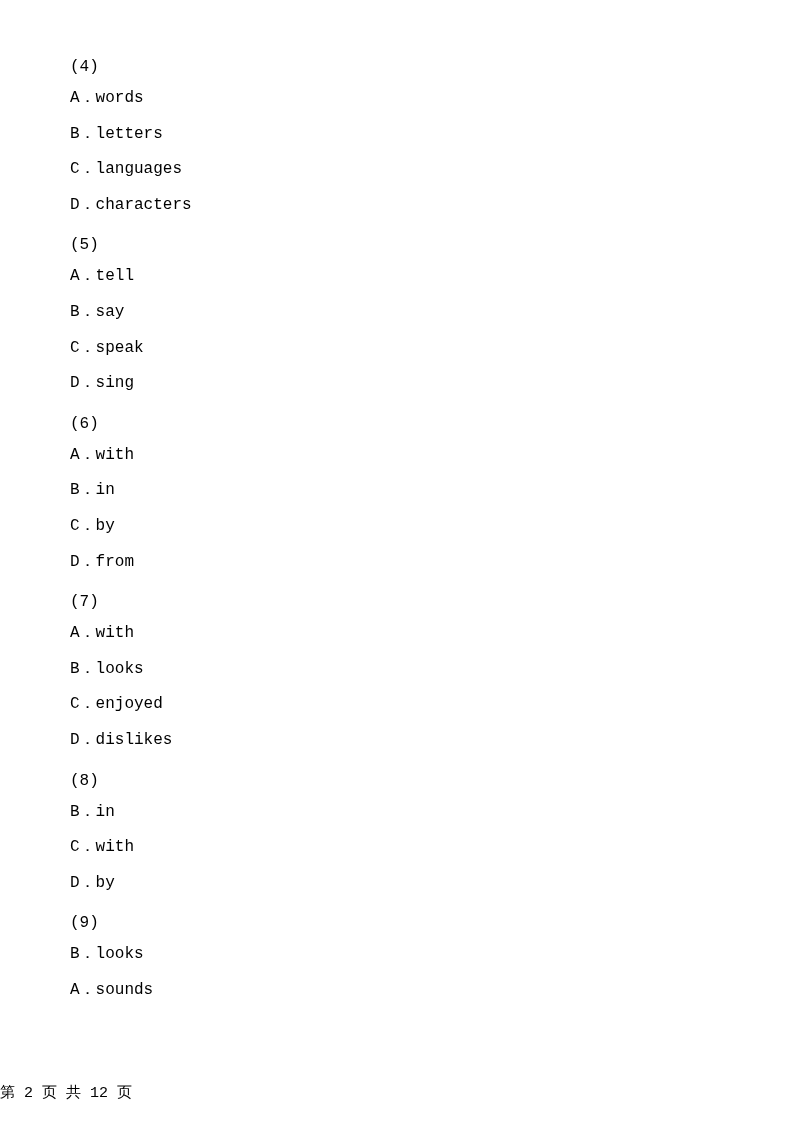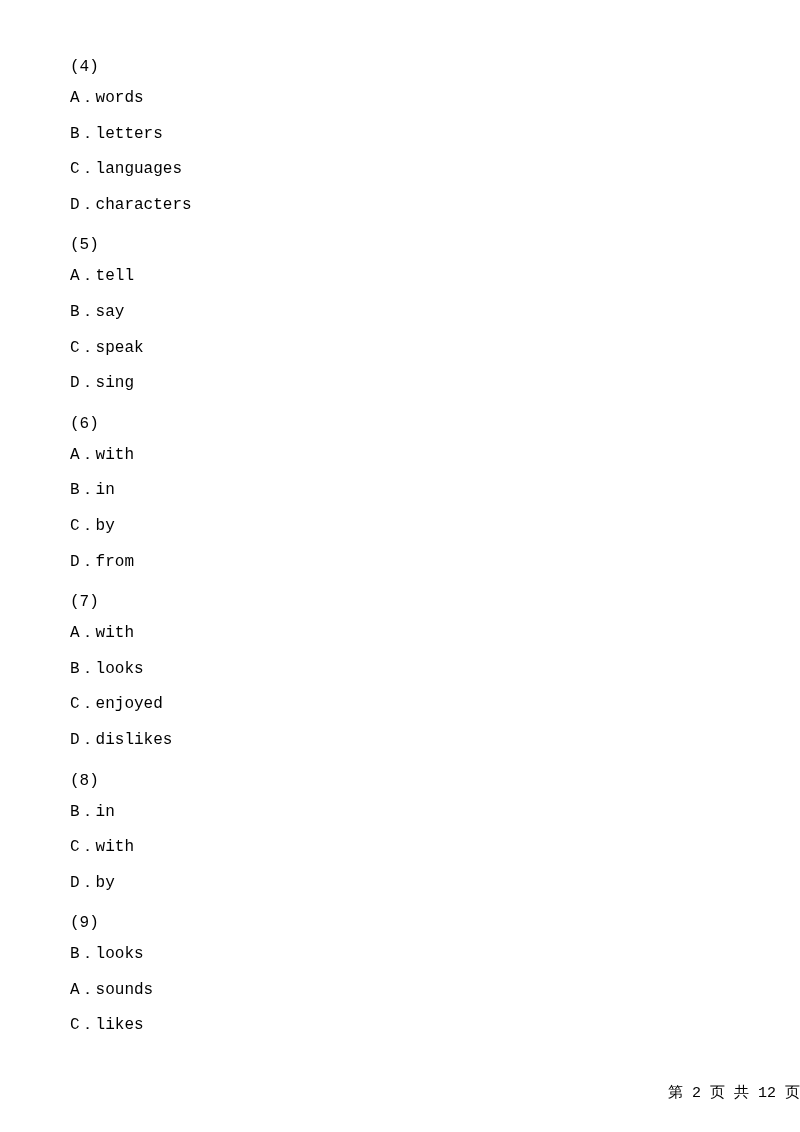--- a/index.html
+++ b/index.html
@@ -28,21 +28,21 @@
     .option-line {
       margin: 10px 0;
       font-size: 16px;
       color: #000;
       line-height: 1.6;
     }
     .page-footer {
       position: absolute;
       bottom: 30px;
       width: 100%;
-      text-align: right;
+      text-align: left;
       font-size: 15px;
       color: #000;
     }
   </style>
 </head>
 <body>
 
 <div class="page-content">
 
 <div class="question-number">(4)</div>
@@ -65,18 +65,17 @@
     <div class="option-line">B．looks</div>
     <div class="option-line">C．enjoyed</div>
     <div class="option-line">D．dislikes</div>
     <div class="question-number">(8)</div>
     <div class="option-line">B．in</div>
     <div class="option-line">C．with</div>
     <div class="option-line">D．by</div>
     <div class="question-number">(9)</div>
     <div class="option-line">B．looks</div>
     <div class="option-line">A．sounds</div>
-    <div class="option-line">C．likes</div>
   </div>
 
 <div class="page-footer">
   <span>第 2 页 共 12 页</span>
 </div>
 
 </body></html>

